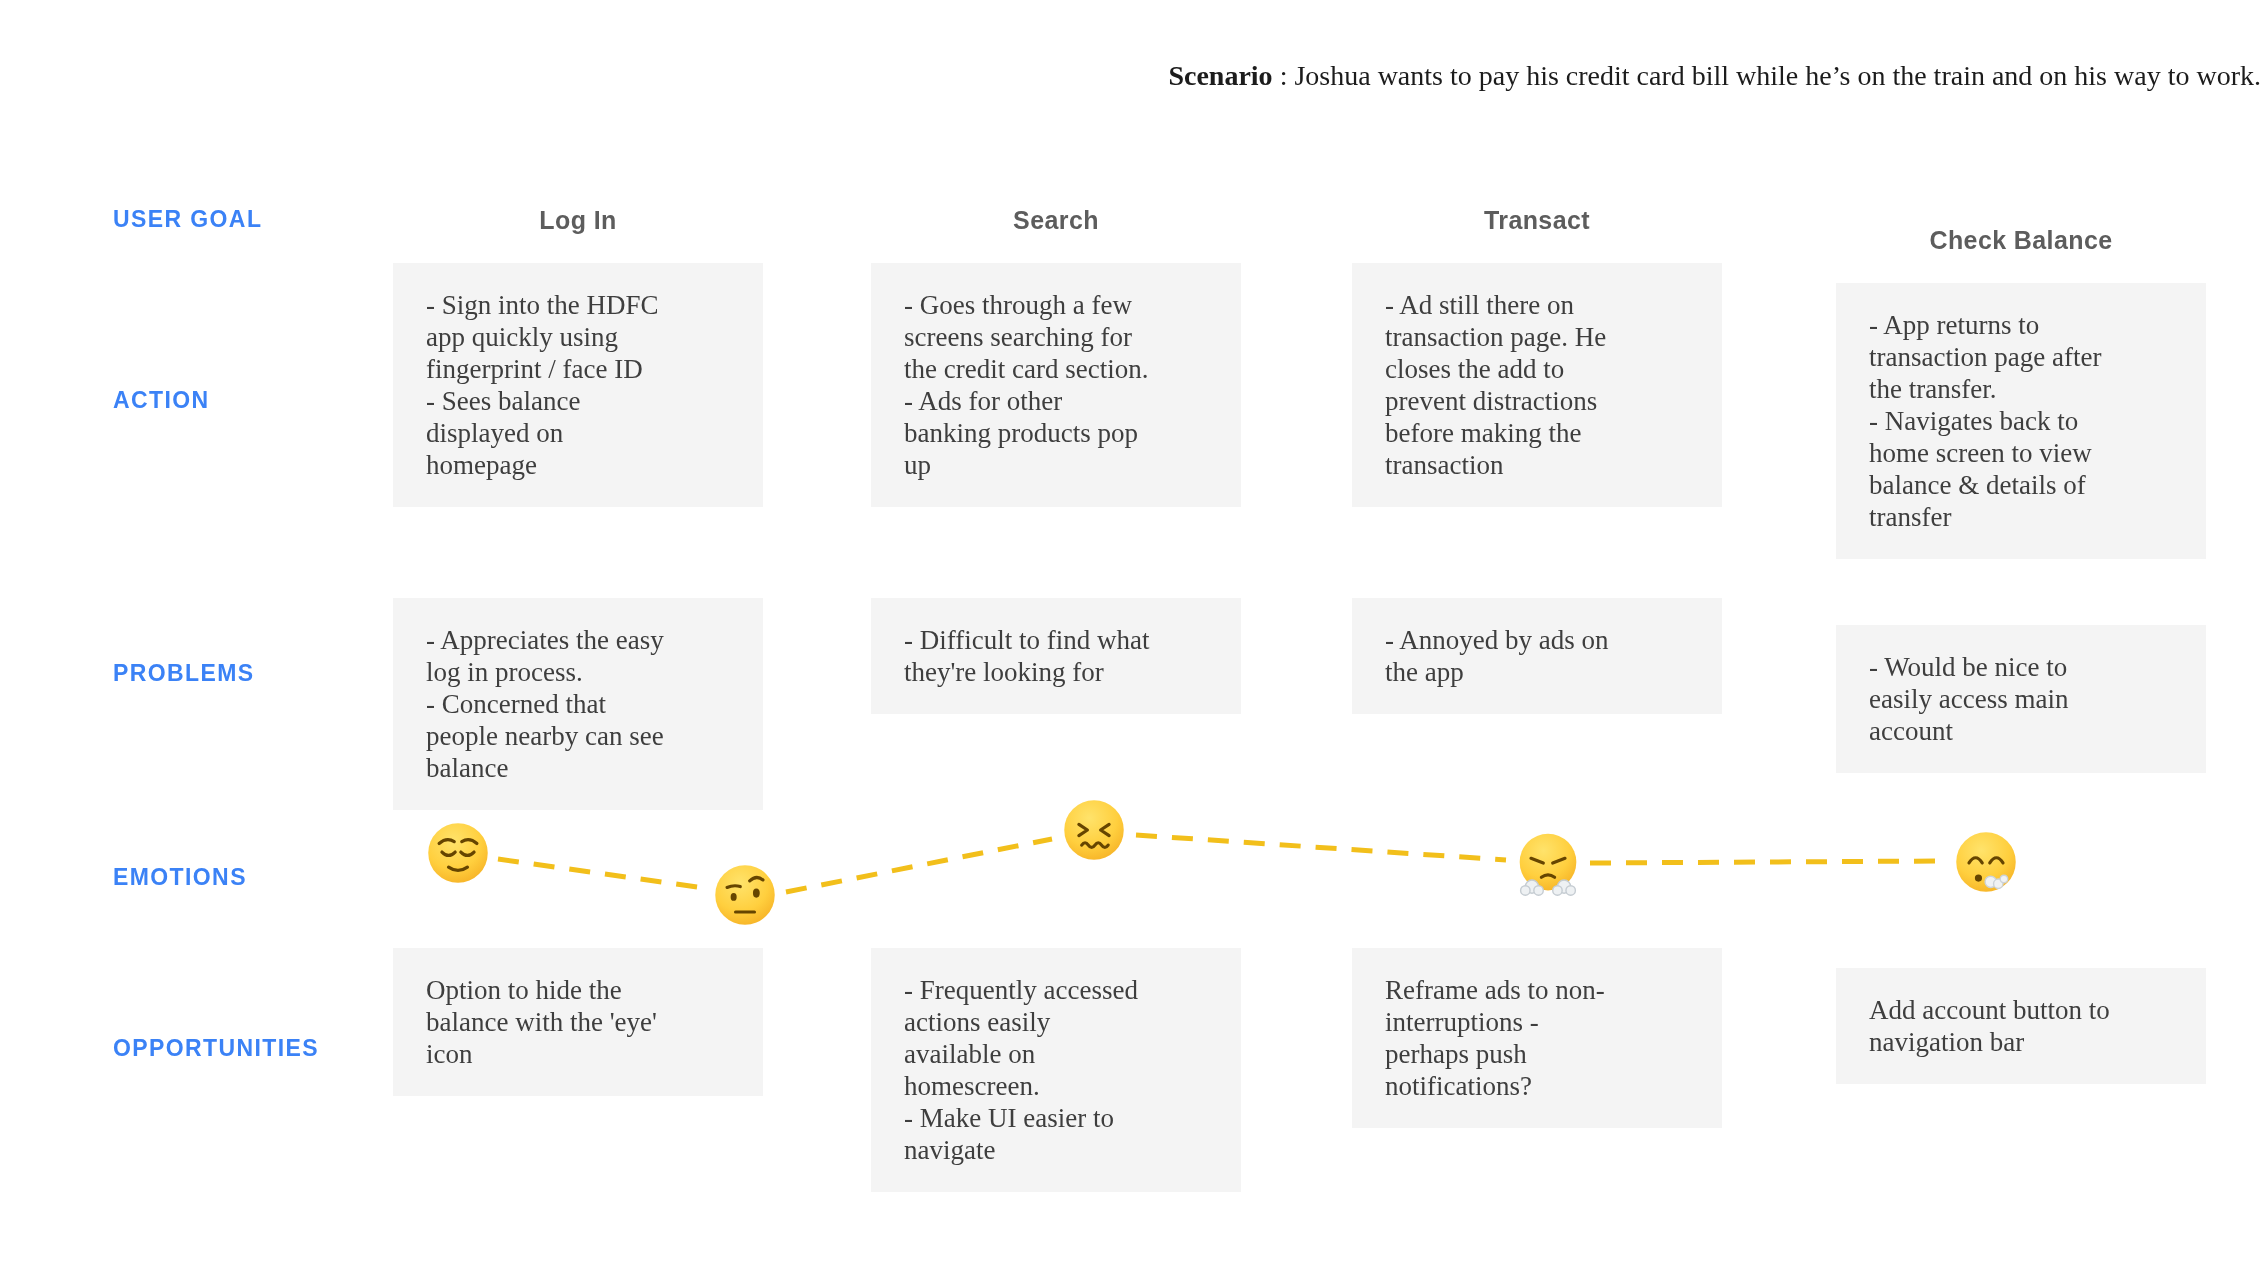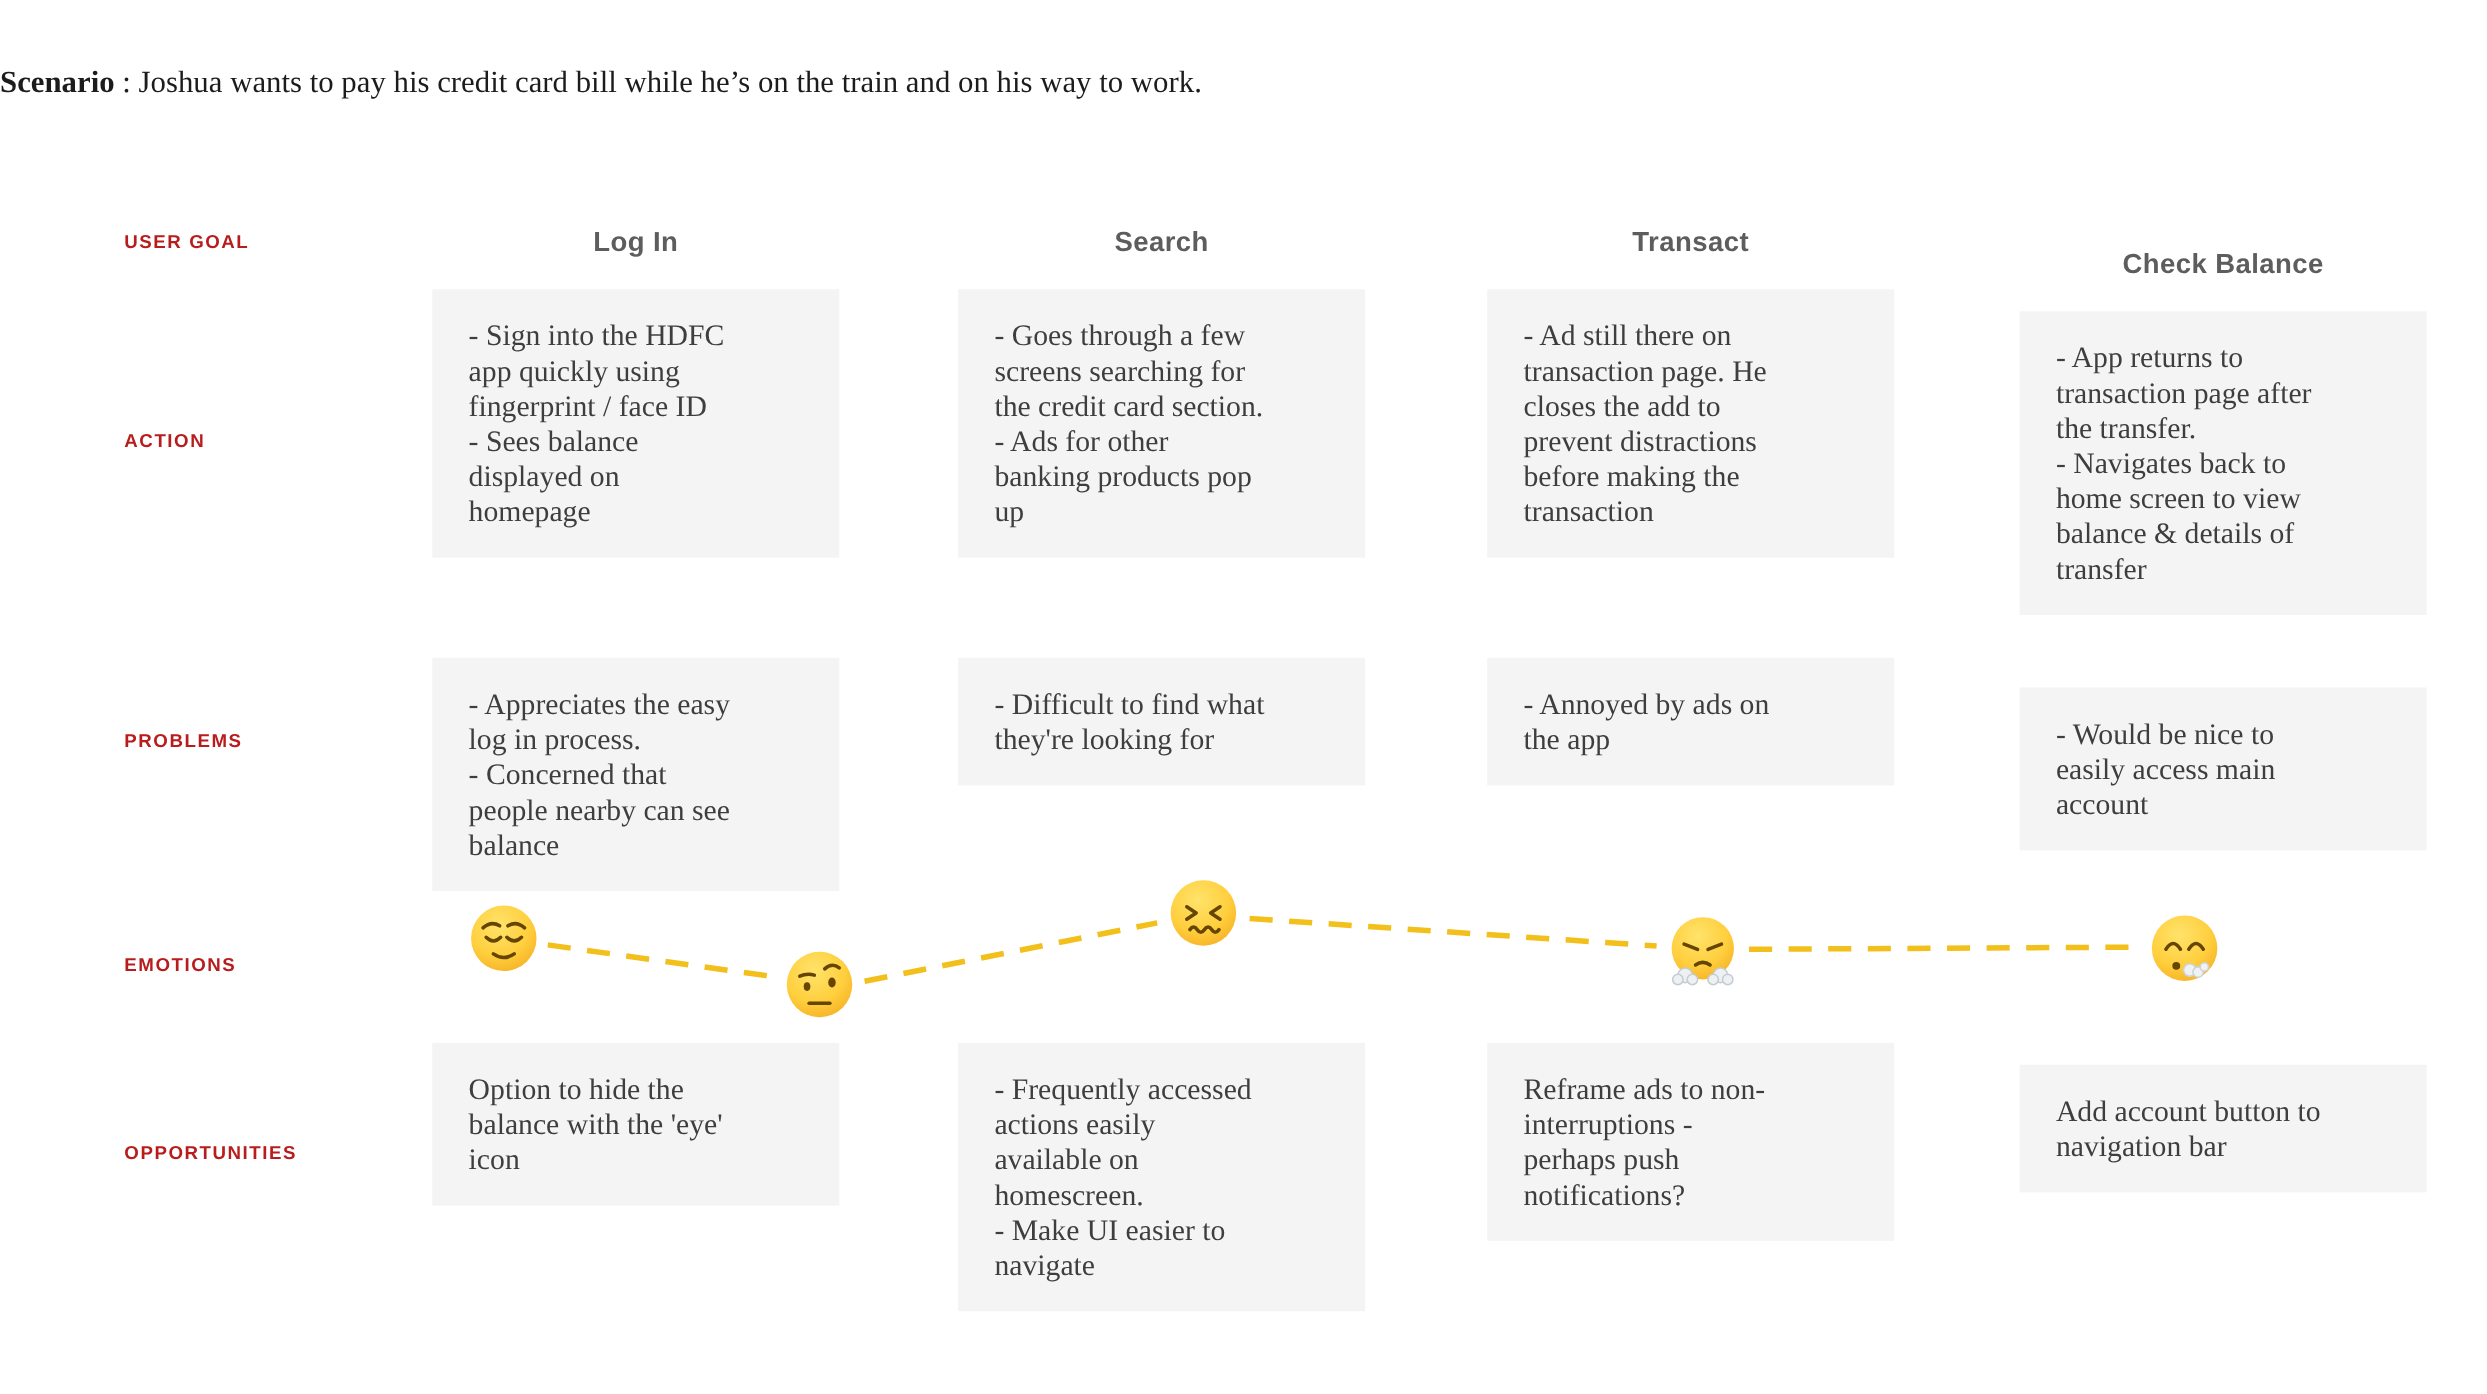--- a/index.html
+++ b/index.html
@@ -5,29 +5,29 @@
   html,body{margin:0;padding:0;background:#ffffff;}
   .canvas{
     position:relative;
     width:2261px;height:1267px;
     background:#ffffff;
     font-family:"Liberation Serif","DejaVu Serif",serif;
     overflow:hidden;
   }
   .title{
     position:absolute;top:58px;left:0;right:0;
-    text-align:left;
+    text-align:right;
     font-size:28px;line-height:36px;color:#1c1c1c;
   }
   .title .b{font-weight:bold;}
   .rowlabel{
     position:absolute;left:113px;
     font-family:"Liberation Sans","DejaVu Sans",sans-serif;
-    font-weight:bold;font-size:17px;line-height:25px;
-    letter-spacing:1.4px;color:#b91c1c;white-space:nowrap;
+    font-weight:bold;font-size:23px;line-height:25px;
+    letter-spacing:1.4px;color:#3b82f6;white-space:nowrap;
   }
   .colhead{
     position:absolute;top:205px;
     font-family:"Liberation Sans","DejaVu Sans",sans-serif;
     font-weight:bold;font-size:25px;line-height:31px;
     letter-spacing:0.4px;color:#5d5d5d;text-align:center;
   }
   .c1{left:393px;width:370px;}
   .c2{left:871px;width:370px;}
   .c3{left:1352px;width:370px;}

